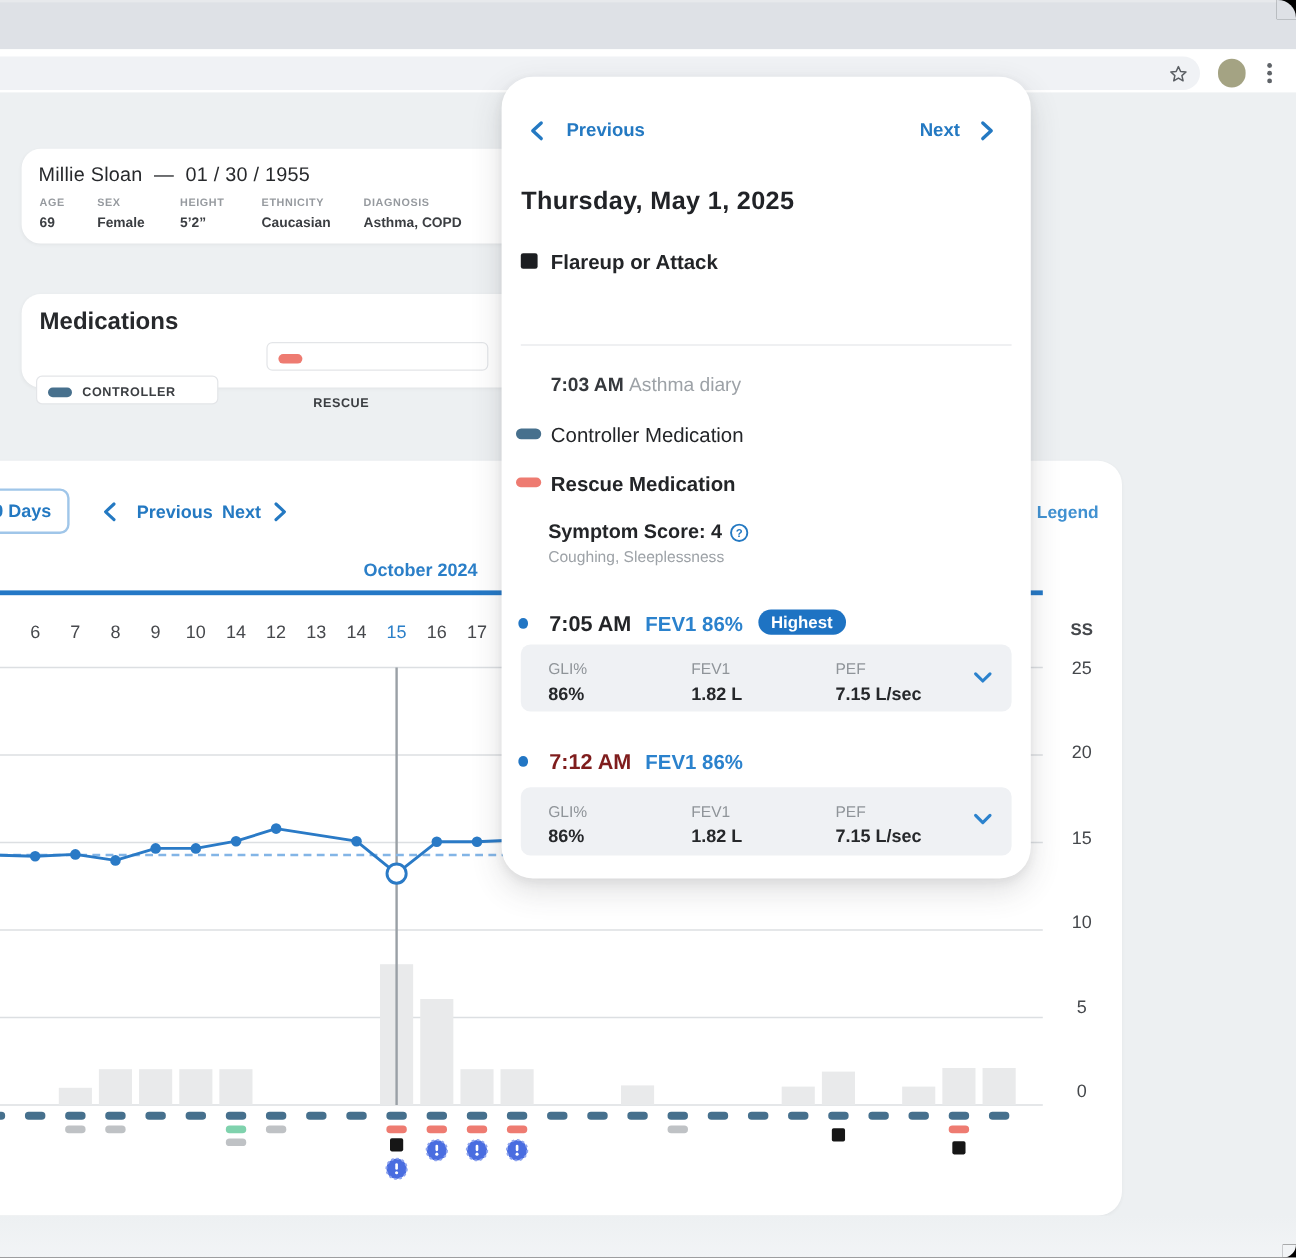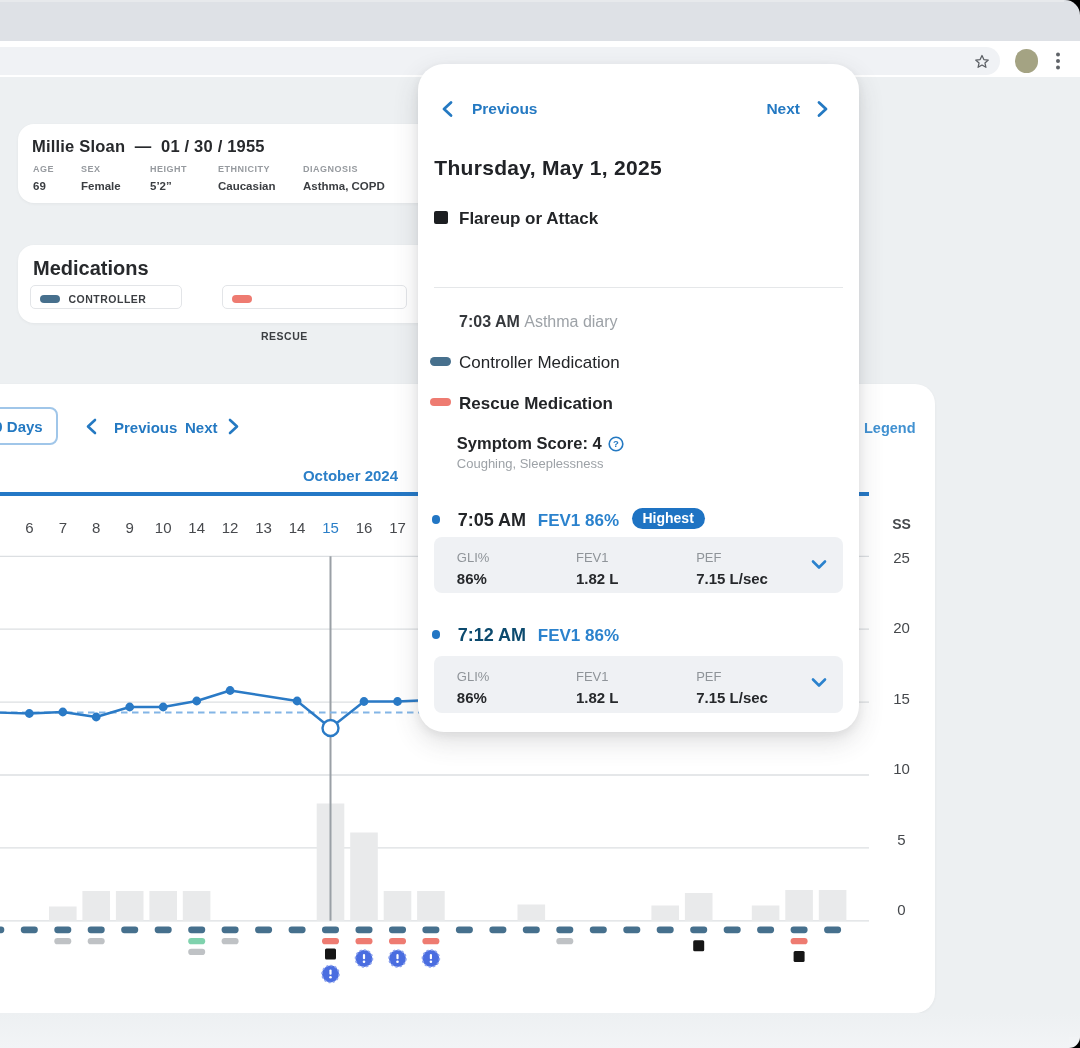--- a/index.html
+++ b/index.html
@@ -14,21 +14,21 @@
 .corner{background:#000;}
 .corner-in{background:#dee1e6;}
 
 .card{background:#fff;box-shadow:0 1px 3px rgba(60,64,67,.06);}
 #pcard{left:18px;top:124px;width:740px;height:79px;border-radius:16px;}
 #mcard{left:18px;top:245px;width:740px;height:78px;border-radius:16px;}
 #ccard{left:-40px;top:384px;width:975px;height:629px;border-radius:20px;}
 #popup{left:417.5px;top:63.5px;width:441.5px;height:668px;border-radius:26px;background:#fff;
 box-shadow:0 10px 26px rgba(60,64,67,.16),0 3px 8px rgba(60,64,67,.08);z-index:50;}
 
-#ptitle{left:32px;top:137px;font-size:16.5px;font-weight:700;color:#27292c;letter-spacing:.2px;}
+#ptitle{left:32px;top:137px;font-size:16.5px;font-weight:400;color:#27292c;letter-spacing:.2px;}
 .plab{position:absolute;top:163.5px;font-size:9px;font-weight:700;color:#969a9f;letter-spacing:.5px;}
 .pval{position:absolute;top:179.5px;font-size:11.5px;font-weight:700;color:#3b3e42;}
 
 #mtitle{left:33px;top:257px;font-size:20px;font-weight:700;color:#27292c;}
 .medbtn{position:absolute;top:285px;height:24px;border:1px solid #e3e5e8;border-radius:5px;background:#fff;}
 .medpill{position:absolute;top:9px;width:20px;height:7.5px;border-radius:4px;}
 .medlab{position:absolute;top:6.5px;font-size:10.5px;font-weight:700;color:#3b3e42;letter-spacing:.5px;}
 
 #daysbtn{left:-62px;top:406.5px;width:120px;height:38px;border:2px solid #a0c6e9;border-radius:8px;background:#fff;}
 #daystxt{left:-14px;top:418px;font-size:15px;font-weight:700;color:#2479c2;white-space:nowrap;}
@@ -65,21 +65,21 @@
   <div class="plab" style="left:150px;">HEIGHT</div>
   <div class="plab" style="left:218px;">ETHNICITY</div>
   <div class="plab" style="left:303px;">DIAGNOSIS</div>
   <div class="pval" style="left:33px;">69</div>
   <div class="pval" style="left:81px;">Female</div>
   <div class="pval" style="left:150px;">5’2”</div>
   <div class="pval" style="left:218px;">Caucasian</div>
   <div class="pval" style="left:303px;">Asthma, COPD</div>
 
   <div class="abs" id="mtitle">Medications</div>
-  <div class="medbtn" style="left:29.5px;width:152px;">
+  <div class="medbtn" style="left:29.5px;width:152px;margin-top:28px;">
     <div class="medpill" style="left:9px;background:#47708d;"></div>
     <div class="medlab" style="left:38px;">CONTROLLER</div>
   </div>
   <div class="medbtn" style="left:222px;width:184.5px;">
     <div class="medpill" style="left:9px;background:#ee7b71;"></div>
     <div class="medlab" style="left:38px;margin-top:37px;">RESCUE</div>
   </div>
 
   <div class="abs" id="daysbtn"></div>
   <div class="abs" id="daystxt">30 Days</div>
@@ -254,21 +254,21 @@
     <div class="t" style="left:158.5px;top:486.9px;font-size:13px;color:#8f9499;">FEV1</div>
     <div class="t" style="left:278.7px;top:486.9px;font-size:13px;color:#8f9499;">PEF</div>
     <div class="t" style="left:39.3px;top:506.7px;font-size:15px;font-weight:700;color:#26282b;">86%</div>
     <div class="t" style="left:158.5px;top:506.7px;font-size:15px;font-weight:700;color:#26282b;">1.82 L</div>
     <div class="t" style="left:278.7px;top:506.7px;font-size:15px;font-weight:700;color:#26282b;">7.15 L/sec</div>
     <svg class="t" style="left:392.5px;top:494px;" width="18" height="14" viewBox="0 0 18 14">
       <polyline points="3,3.5 9,9.5 15,3.5" fill="none" stroke="#2b82cd" stroke-width="2.6" stroke-linecap="round" stroke-linejoin="round"></polyline>
     </svg>
 
     <div class="t" style="left:14.1px;top:566.6px;width:8.8px;height:8.8px;border-radius:50%;background:#2276c4;"></div>
-    <div class="t" style="left:40.2px;top:561.5px;font-size:18px;font-weight:700;color:#0c4a6e;">7:12 AM</div>
+    <div class="t" style="left:40.2px;top:561.5px;font-size:18px;font-weight:700;color:#7f1d1d;">7:12 AM</div>
     <div class="t" style="left:120.3px;top:562.5px;font-size:17px;font-weight:600;color:#2b82cd;">FEV1 86%</div>
     <div class="t" style="left:16.8px;top:592px;width:409px;height:57px;border-radius:8px;background:#eff1f4;"></div>
     <div class="t" style="left:39.3px;top:605.4px;font-size:13px;color:#8f9499;">GLI%</div>
     <div class="t" style="left:158.5px;top:605.4px;font-size:13px;color:#8f9499;">FEV1</div>
     <div class="t" style="left:278.7px;top:605.4px;font-size:13px;color:#8f9499;">PEF</div>
     <div class="t" style="left:39.3px;top:625.2px;font-size:15px;font-weight:700;color:#26282b;">86%</div>
     <div class="t" style="left:158.5px;top:625.2px;font-size:15px;font-weight:700;color:#26282b;">1.82 L</div>
     <div class="t" style="left:278.7px;top:625.2px;font-size:15px;font-weight:700;color:#26282b;">7.15 L/sec</div>
     <svg class="t" style="left:392.5px;top:612.5px;" width="18" height="14" viewBox="0 0 18 14">
       <polyline points="3,3.5 9,9.5 15,3.5" fill="none" stroke="#2b82cd" stroke-width="2.6" stroke-linecap="round" stroke-linejoin="round"></polyline>

